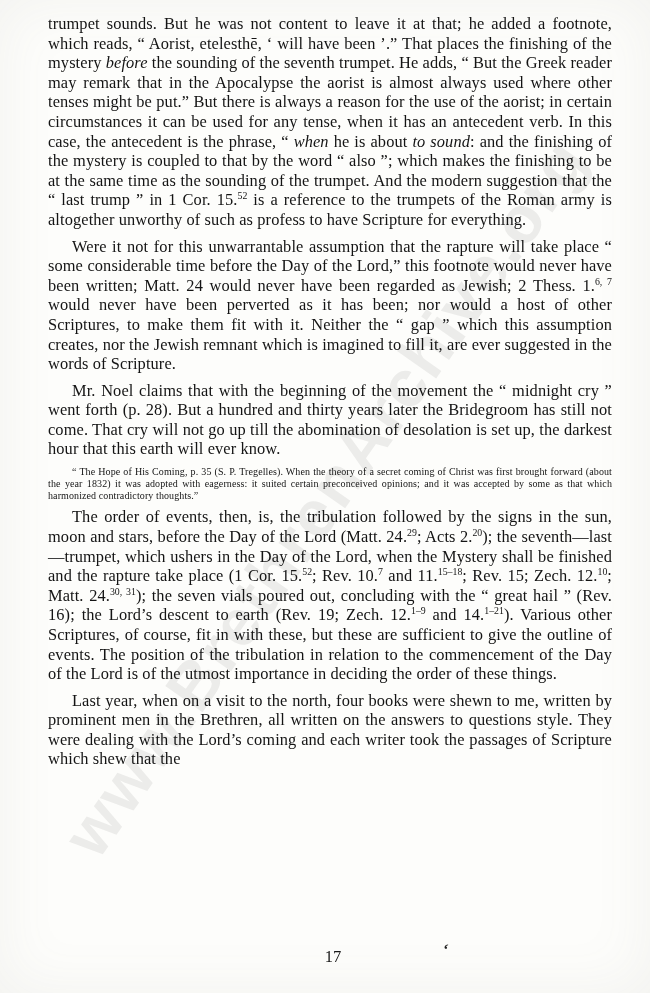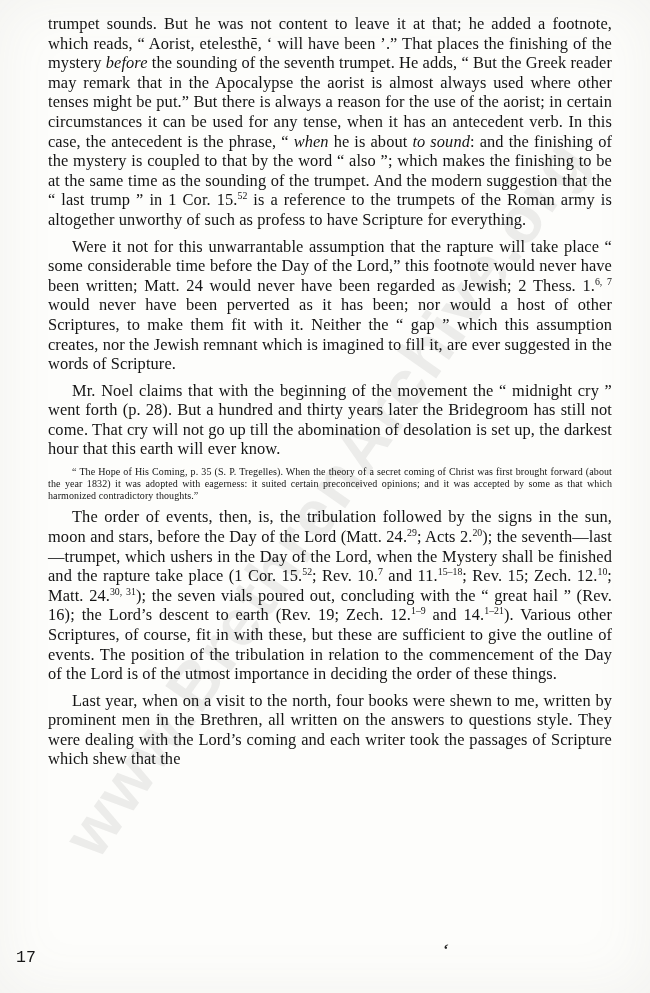--- a/index.html
+++ b/index.html
@@ -62,22 +62,22 @@
     vertical-align: super;
     font-size: 0.6em;
     line-height: 0;
     letter-spacing: 0;
   }
   .page-number {
     position: absolute;
     bottom: 26px;
     left: 0;
     right: 0;
-    text-align: left;
-    font-family: Liberation Mono, monospace;
+    text-align: center;
+    font-family: Liberation Serif, serif;
     font-size: 16.5px;
     color: #161616;
     padding-left: 16px;
   }
   .scan-artifact {
     position: absolute;
     left: 443px;
     top: 941px;
     font-family: "Liberation Serif", serif;
     font-size: 15px;

